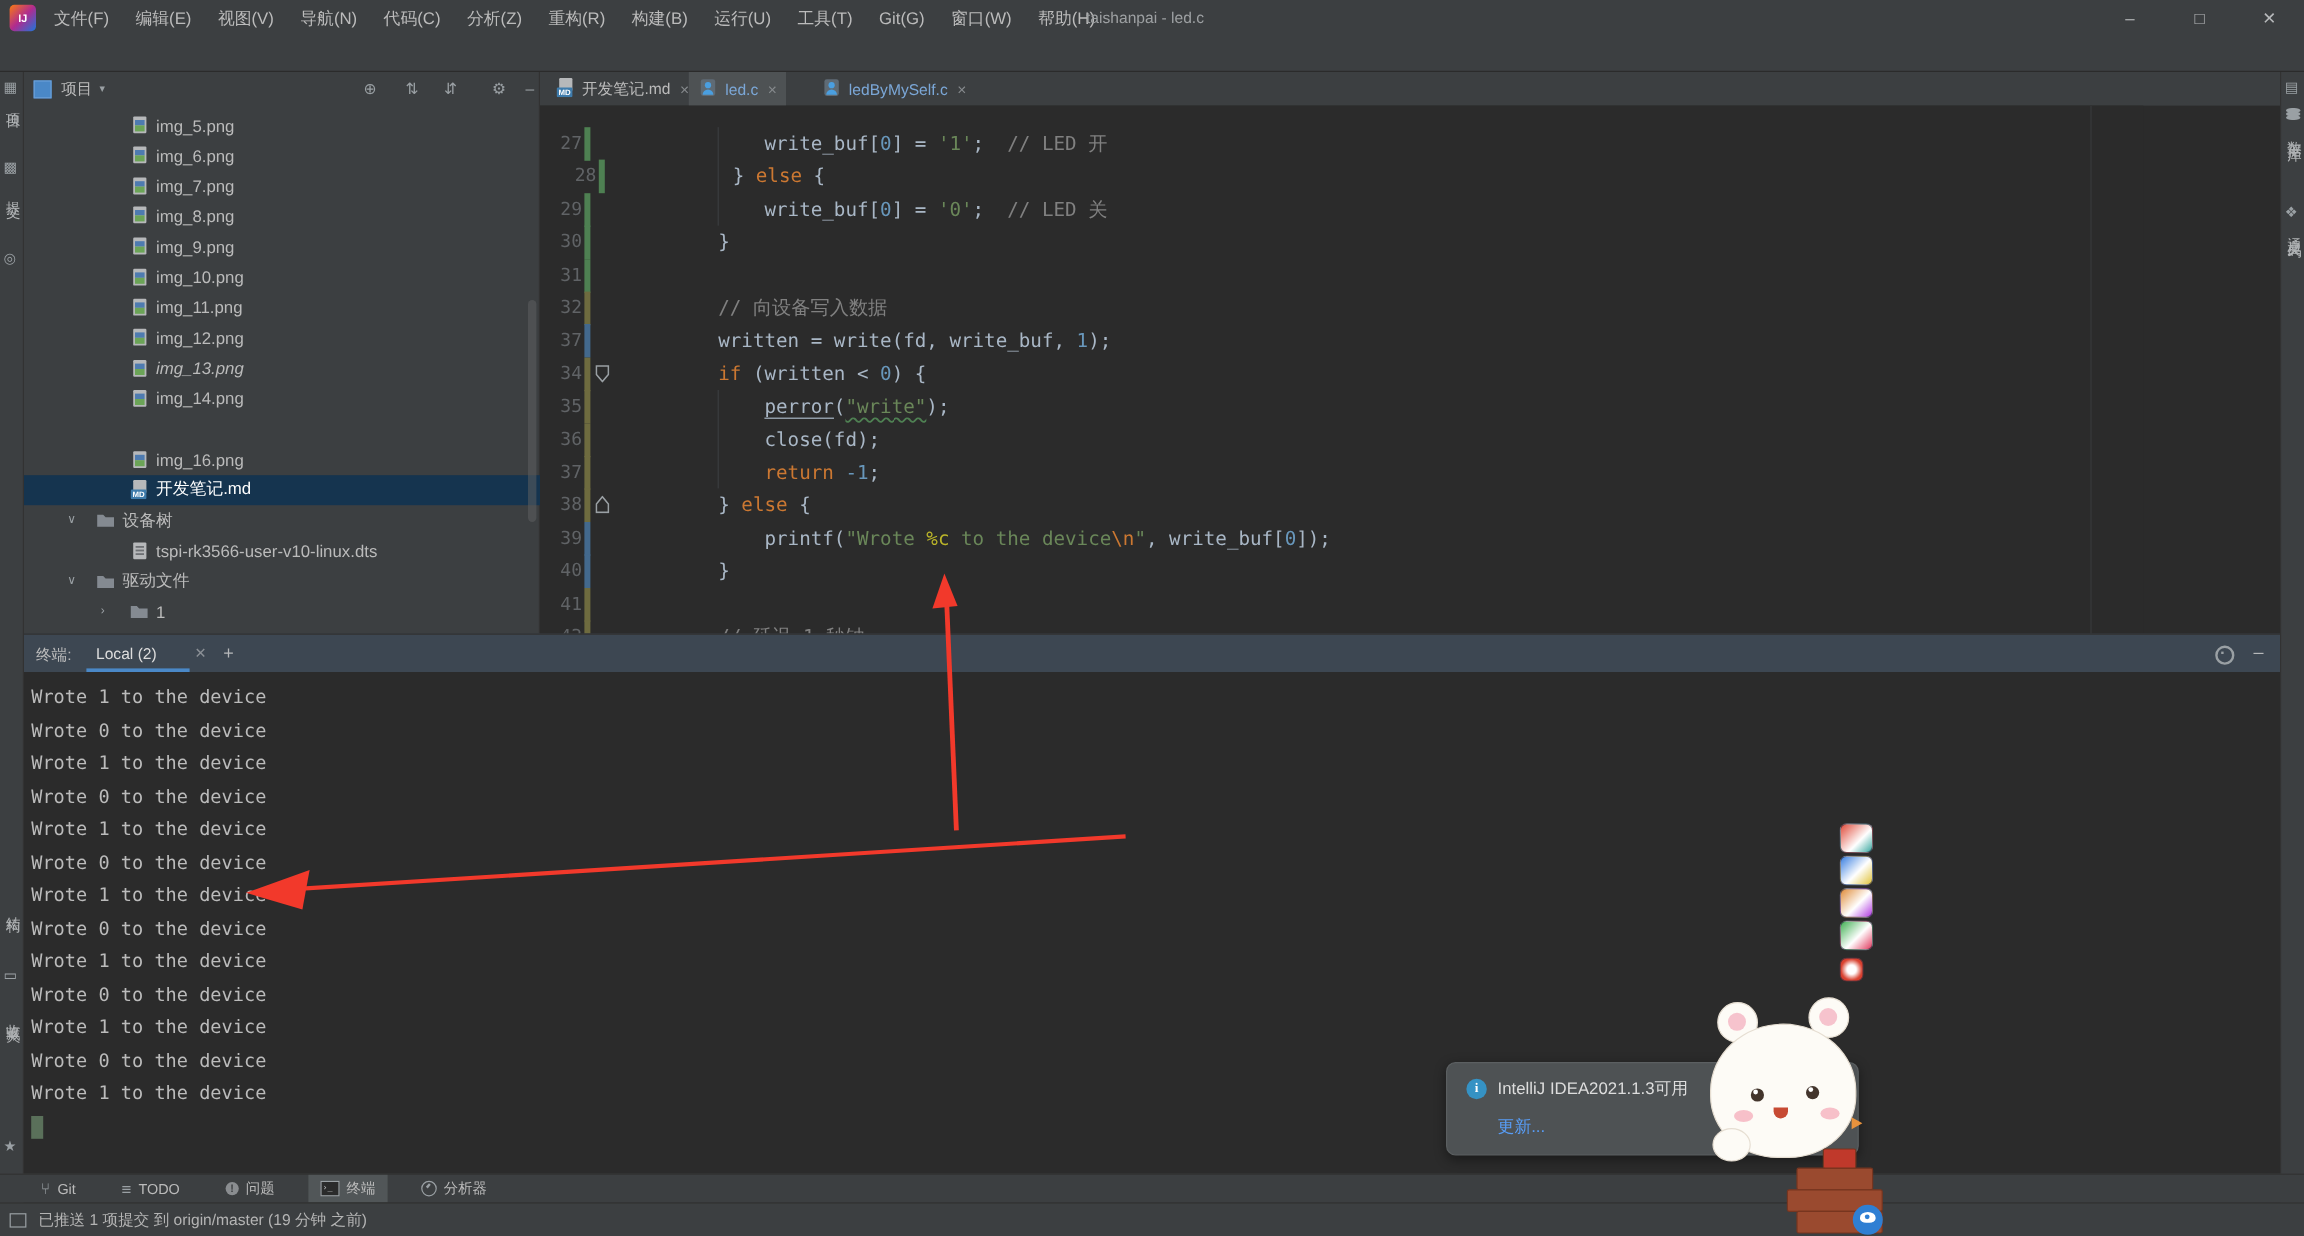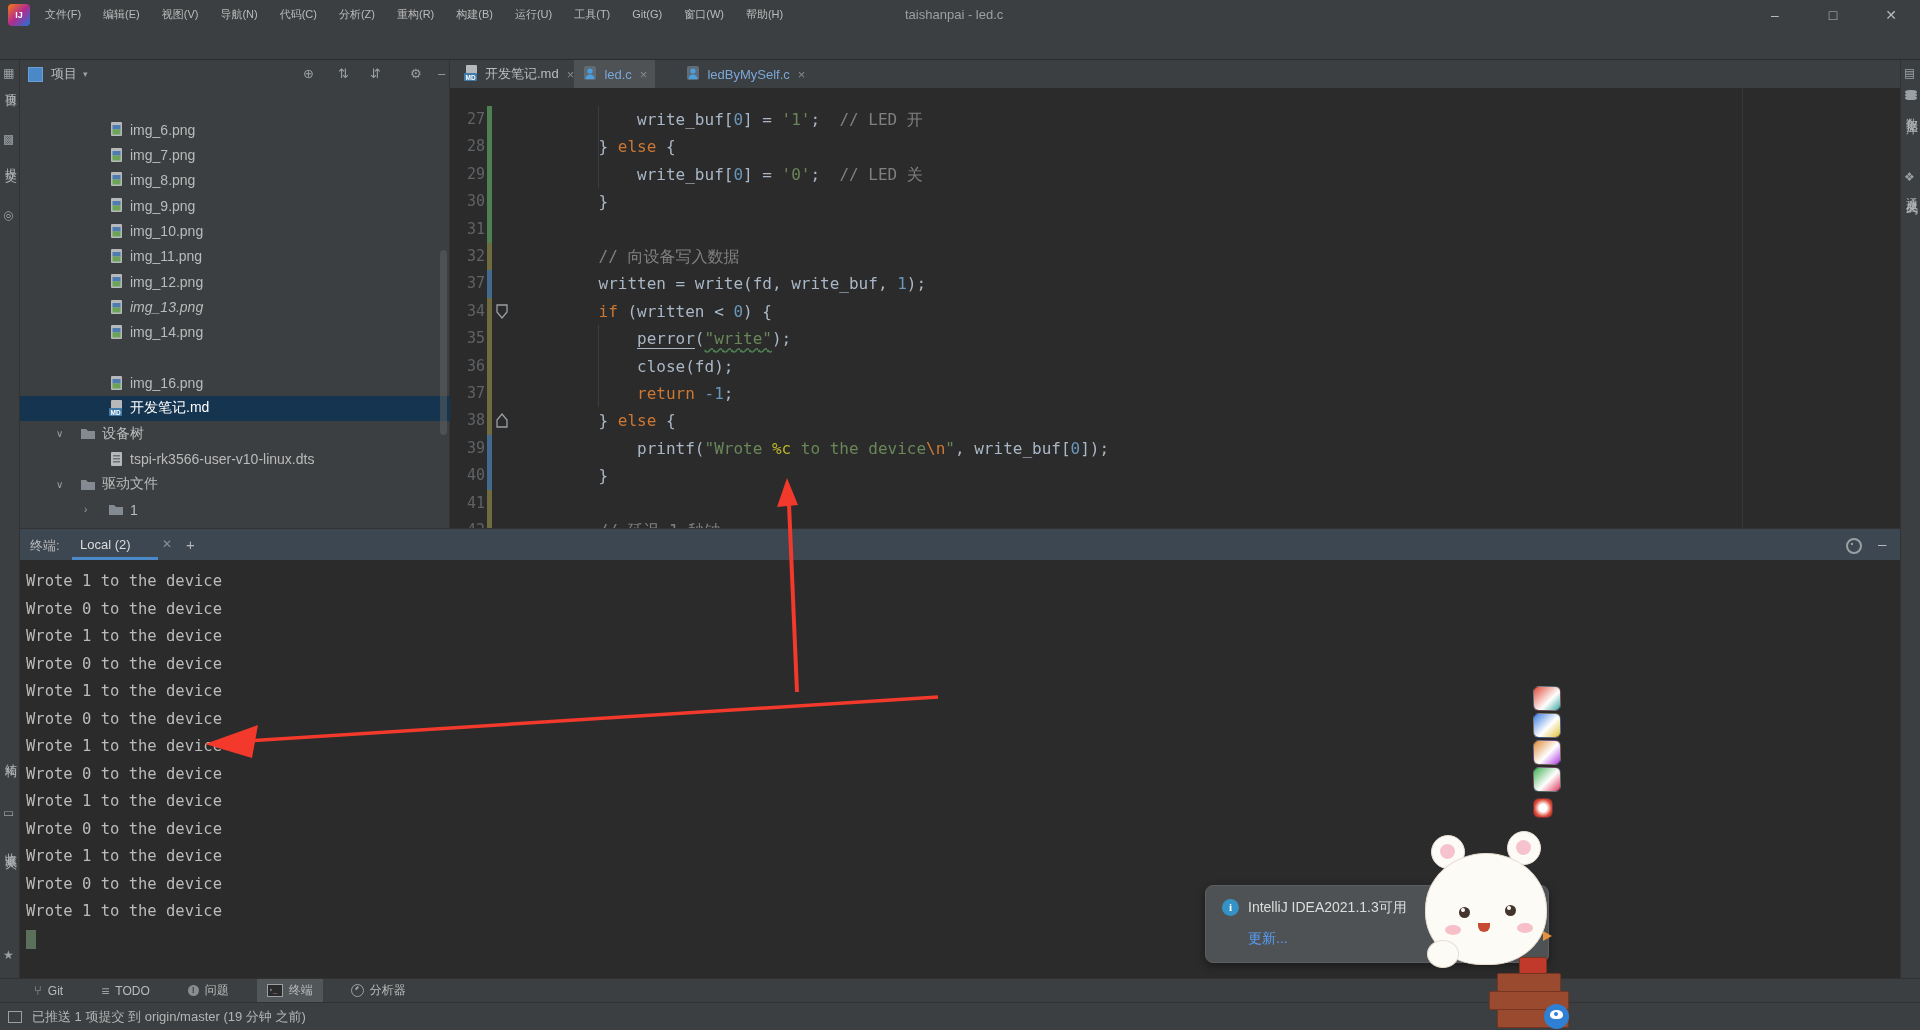--- a/index.html
+++ b/index.html
@@ -5,21 +5,21 @@
   html,body{margin:0;padding:0;background:#2b2b2b;}
   body{width:1920px;height:1030px;position:relative;overflow:hidden;
        font-family:"Liberation Sans","DejaVu Sans",sans-serif;color:#bbbbbb;
        -webkit-font-smoothing:antialiased;}
   .abs{position:absolute;}
   
   #titlebar{left:0;top:0;width:1920px;height:30px;background:#3c3f41;}
   #logo{left:8px;top:4px;width:22px;height:22px;border-radius:4px;
         background:linear-gradient(135deg,#f97a12 0%,#b02b8f 50%,#1d76db 100%);
         display:flex;align-items:center;justify-content:center;color:#fff;font-size:9px;font-weight:bold;}
-  .menu-item{display:inline-block;padding:7px 11px;font-size:11px;color:#bbbbbb;cursor:default;}
+  .menu-item{display:inline-block;padding:7px 11px;font-size:14px;color:#bbbbbb;cursor:default;}
   #menu-items{position:absolute;left:34px;top:0;white-space:nowrap;}
   #win-title{left:905px;top:7px;font-size:13px;color:#9da0a2;}
   .winbtn{top:0;width:46px;height:30px;display:flex;align-items:center;justify-content:center;color:#b6b8ba;font-size:14px;}
   
   #toolbar2{left:0;top:30px;width:1920px;height:30px;background:#3c3f41;border-bottom:1px solid #2b2b2b;box-sizing:border-box;}
   #breadcrumb{left:16px;top:37px;font-size:13px;}
   .bc-item{color:#bbbbbb;} .bc-sep{color:#777;padding:0 7px;} .bc-first{font-weight:bold;color:#d8d8d8;}
   .bc-accent{color:#5394ec;}
   .tbicon{top:36px;color:#afb1b3;font-size:15px;line-height:18px;}
   .tb-divider{top:36px;width:1px;height:18px;background:#515151;}
@@ -208,20 +208,28 @@
     <div id="proj-square"></div>
     <div id="proj-title">项目</div>
     <div style="margin-left:6px;color:#9aa0a4;font-size:9px;">▾</div>
   </div>
   <div class="proj-hico" style="left:283px;">⊕</div>
   <div class="proj-hico" style="left:318px;">⇅</div>
   <div class="proj-hico" style="left:350px;">⇵</div>
   <div class="proj-hico" style="left:390px;">⚙</div>
   <div class="proj-hico" style="left:418px;">–</div>
   <div id="tree">
+      <div class="trow" style="top: 0px;">
+        <span class="ticon" style="left: 88px; top: 4px;"><svg width="16" height="16">
+            <rect x="3" y="1" width="11" height="14" rx="1" fill="#b6b8ba"></rect>
+            <rect x="4.5" y="4" width="8" height="4.5" fill="#4e7bb0"></rect>
+            <rect x="4.5" y="8.5" width="8" height="5" fill="#6ba457"></rect>
+          </svg></span>
+        <span class="tlabel" style="left: 110px;">img_5.png</span>
+      </div>
       <div class="trow" style="top: 25.33px;">
         <span class="ticon" style="left: 88px; top: 4px;"><svg width="16" height="16">
             <rect x="3" y="1" width="11" height="14" rx="1" fill="#b6b8ba"></rect>
             <rect x="4.5" y="4" width="8" height="4.5" fill="#4e7bb0"></rect>
             <rect x="4.5" y="8.5" width="8" height="5" fill="#6ba457"></rect>
           </svg></span>
         <span class="tlabel" style="left: 110px;">img_6.png</span>
       </div>
       <div class="trow" style="top: 50.66px;">
         <span class="ticon" style="left: 88px; top: 4px;"><svg width="16" height="16">
@@ -370,21 +378,21 @@
 <div id="editor" class="abs">
   <div id="margin-guide"></div>
   <div class="iguide" style="left:148px;top:18px;height:82px;"></div>
   <div class="iguide" style="left:148px;top:237px;height:82px;"></div>
   <div id="code-lines">
       <div class="eline" style="top: 18px;">
         <div class="lnum">27</div>
         <div class="chbar g"></div>
         <div class="ecode"><span class="tk-p">        write_buf[</span><span class="tk-n">0</span><span class="tk-p">] = </span><span class="tk-s">'1'</span><span class="tk-p">;  </span><span class="tk-c">// LED 开</span></div>
       </div>
-      <div class="eline" style="top: 45.4px;">
+      <div class="eline" style="top: 45.4px; margin-left: 12px;">
         <div class="lnum">28</div>
         <div class="chbar g"></div>
         <div class="ecode"><span class="tk-p">    } </span><span class="tk-k">else</span><span class="tk-p"> {</span></div>
       </div>
       <div class="eline" style="top: 72.8px;">
         <div class="lnum">29</div>
         <div class="chbar g"></div>
         <div class="ecode"><span class="tk-p">        write_buf[</span><span class="tk-n">0</span><span class="tk-p">] = </span><span class="tk-s">'0'</span><span class="tk-p">;  </span><span class="tk-c">// LED 关</span></div>
       </div>
       <div class="eline" style="top: 100.2px;">

